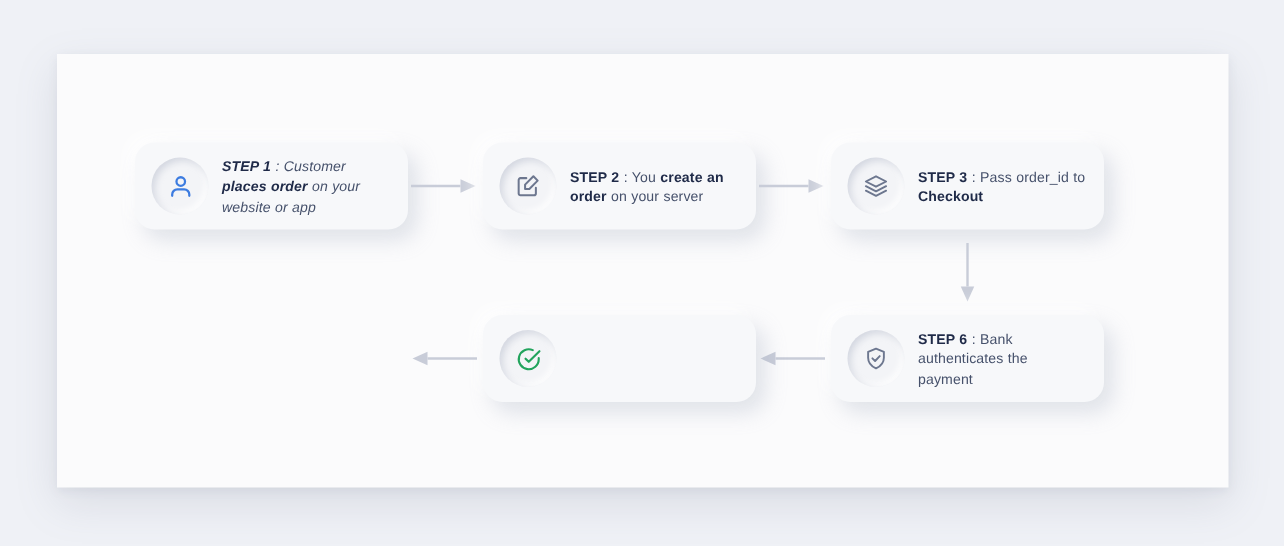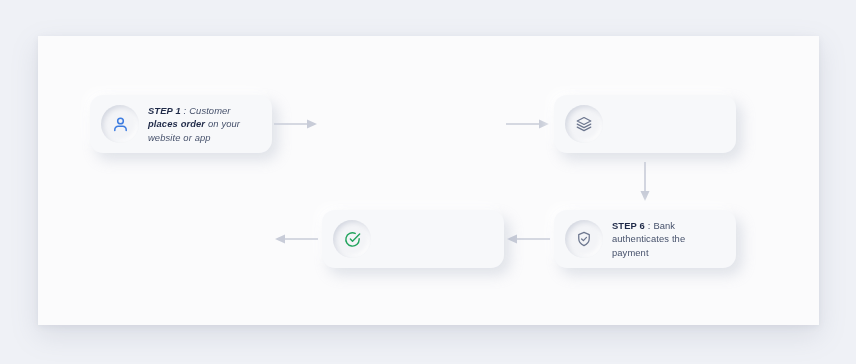--- a/index.html
+++ b/index.html
@@ -118,36 +118,50 @@
       </div>
     </div>
 
     <div class="arrow-h a1">
       <svg width="44" height="12" viewBox="0 0 44 12">
         <line x1="0" y1="6" x2="33" y2="6" stroke="#c8ccd8" stroke-width="1.6"></line>
         <polygon points="33,1.5 43,6 33,10.5" fill="#c8ccd8"></polygon>
       </svg>
     </div>
 
+    <div class="card card-r1 col2">
+      <div class="medallion">
+        <svg width="18" height="18" viewBox="0 0 24 24" fill="none" stroke="#6d778f" stroke-width="1.8" stroke-linecap="round" stroke-linejoin="round">
+          <path d="M19 13.6v5.1a1.6 1.6 0 0 1-1.6 1.6H5.3a1.6 1.6 0 0 1-1.6-1.6V6.6A1.6 1.6 0 0 1 5.3 5h5.2"></path>
+          <path d="M16.8 3.4l3.8 3.8-7.4 7.4H9.4v-3.8z"></path>
+        </svg>
+      </div>
+      <div class="card-text">
+        <span class="stepnum">STEP 2</span><span> : </span><span>You </span><b>create an order</b><span> on your server</span>
+      </div>
+    </div>
 
     <div class="arrow-h a2">
       <svg width="44" height="12" viewBox="0 0 44 12">
         <line x1="0" y1="6" x2="33" y2="6" stroke="#c8ccd8" stroke-width="1.6"></line>
         <polygon points="33,1.5 43,6 33,10.5" fill="#c8ccd8"></polygon>
       </svg>
     </div>
 
     <div class="card card-r1 col3">
       <div class="medallion">
         <svg width="18" height="18" viewBox="0 0 24 24" fill="none" stroke="#6d778f" stroke-width="1.7" stroke-linecap="round" stroke-linejoin="round">
           <polygon points="12,3.4 21,8 12,12.6 3,8"></polygon>
           <polyline points="3,12.2 12,16.8 21,12.2"></polyline>
           <polyline points="3,16.2 12,20.8 21,16.2"></polyline>
         </svg>
       </div>
+      <div class="card-text">
+        <span class="stepnum">STEP 3</span><span> : </span><span>Pass order_id to </span><b>Checkout</b>
+      </div>
     </div>
 
     <div class="arrow-v">
       <svg width="12" height="40" viewBox="0 0 12 40">
         <line x1="6" y1="0" x2="6" y2="29" stroke="#c8ccd8" stroke-width="1.6"></line>
         <polygon points="1.5,29 10.5,29 6,39" fill="#c8ccd8"></polygon>
       </svg>
     </div>
 
     <div class="card card-r2 col3">

